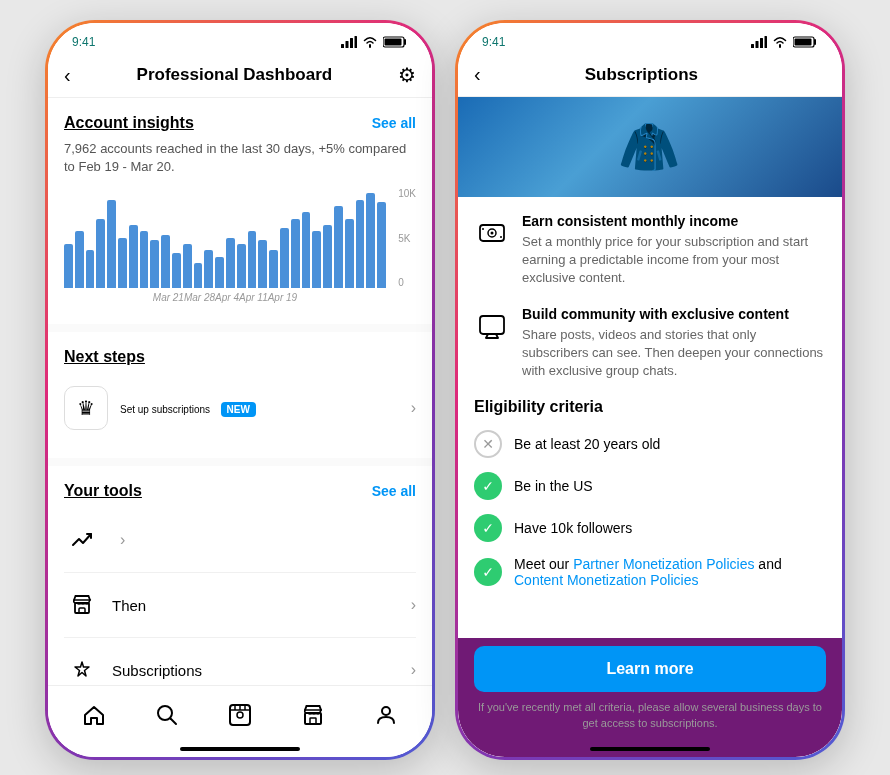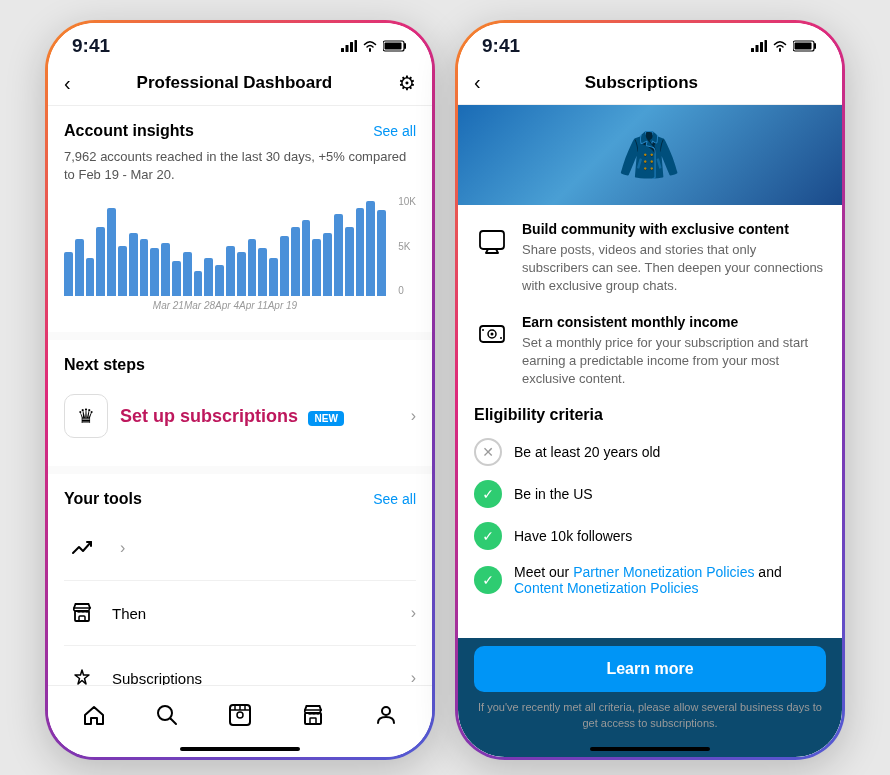--- a/index.html
+++ b/index.html
@@ -37,23 +37,23 @@
 
     
     .status-bar {
       display: flex;
       justify-content: space-between;
       align-items: center;
       padding: 12px 24px 4px;
       background: white;
     }
     .status-time {
-      font-size: 19px;
-      font-weight: 700;
-      color: #0f172a;
+      font-size: 12px;
+      font-weight: 400;
+      color: #0f766e;
     }
     .status-icons {
       display: flex;
       align-items: center;
       gap: 5px;
     }
 
     
     .nav-header {
       display: flex;
@@ -91,25 +91,26 @@
     .section-header {
       display: flex;
       justify-content: space-between;
       align-items: center;
       margin-bottom: 8px;
     }
     .section-title {
       font-size: 16px;
       font-weight: 700;
       color: #000;
+      text-decoration: underline;
     }
     .see-all {
       font-size: 14px;
       color: #0095f6;
-      font-weight: 400;
+      font-weight: 700;
       cursor: pointer;
     }
 
     
     .insights-text {
       font-size: 13px;
       color: #555;
       margin-bottom: 12px;
       line-height: 1.4;
     }
@@ -156,23 +157,23 @@
       border-radius: 10px;
       display: flex;
       align-items: center;
       justify-content: center;
       font-size: 20px;
       margin-right: 12px;
       flex-shrink: 0;
     }
     .step-content { flex: 1; }
     .step-title {
-      font-size: 18px;
-      font-weight: 700;
-      color: #be185d;
+      font-size: 10px;
+      font-weight: 400;
+      color: #000000;
     }
     .step-byline {
       font-size: 13px;
       color: #666;
     }
     .new-badge {
       background: #0095f6;
       color: white;
       font-size: 10px;
       font-weight: 700;
@@ -353,21 +354,21 @@
       font-size: 11px;
       color: #999;
       text-align: center;
       padding: 0 20px 16px;
       line-height: 1.4;
     }
 
     .subs-bottom {
       position: absolute;
       bottom: 0; left: 0; right: 0;
-      background: #0c4a6e;
+      background: #701a75;
       padding-bottom: 10px;
     }
 
     svg.signal { width: 16px; height: 12px; }
     svg.wifi { width: 16px; height: 12px; }
     svg.battery { width: 25px; height: 12px; }
   </style>
 </head>
 <body>
 
@@ -598,47 +599,47 @@
       <div class="product-img-inner">
         <span style="font-size:50px;">🧥</span>
       </div>
     </div>
 
     <div style="overflow-y:auto; height: calc(100% - 72px - 56px - 100px - 70px); padding: 16px;">
 
       <div class="feature-item">
         <div class="feature-icon">
           <svg width="28" height="28" viewBox="0 0 28 28" fill="none">
-            <rect x="2" y="4" width="24" height="18" rx="3" stroke="#000" stroke-width="1.8"></rect>
-            <path d="M8 26 L10 22 L18 22 L20 26" stroke="#000" stroke-width="1.8" fill="none" stroke-linejoin="round"></path>
-            <line x1="8" y1="26" x2="20" y2="26" stroke="#000" stroke-width="1.8" stroke-linecap="round"></line>
-          </svg>
-        </div>
-        <div class="feature-text">
-          <div class="feature-title">Build community with exclusive content</div>
-          <div class="feature-desc">Share posts, videos and stories that only subscribers can see. Then deepen your connections with exclusive group chats.</div>
-        </div>
-      </div>
-
-      <div class="feature-item">
-        <div class="feature-icon">
-          <svg width="28" height="28" viewBox="0 0 28 28" fill="none">
             <rect x="2" y="6" width="24" height="16" rx="3" stroke="#000" stroke-width="1.8"></rect>
             <circle cx="14" cy="14" r="4" stroke="#000" stroke-width="1.5"></circle>
             <circle cx="14" cy="14" r="1.5" fill="#000"></circle>
             <circle cx="5" cy="10" r="1" fill="#000"></circle>
             <circle cx="23" cy="18" r="1" fill="#000"></circle>
           </svg>
         </div>
         <div class="feature-text">
           <div class="feature-title">Earn consistent monthly income</div>
           <div class="feature-desc">Set a monthly price for your subscription and start earning a predictable income from your most exclusive content.</div>
         </div>
       </div>
 
+      <div class="feature-item">
+        <div class="feature-icon">
+          <svg width="28" height="28" viewBox="0 0 28 28" fill="none">
+            <rect x="2" y="4" width="24" height="18" rx="3" stroke="#000" stroke-width="1.8"></rect>
+            <path d="M8 26 L10 22 L18 22 L20 26" stroke="#000" stroke-width="1.8" fill="none" stroke-linejoin="round"></path>
+            <line x1="8" y1="26" x2="20" y2="26" stroke="#000" stroke-width="1.8" stroke-linecap="round"></line>
+          </svg>
+        </div>
+        <div class="feature-text">
+          <div class="feature-title">Build community with exclusive content</div>
+          <div class="feature-desc">Share posts, videos and stories that only subscribers can see. Then deepen your connections with exclusive group chats.</div>
+        </div>
+      </div>
+
       <div class="eligibility-title">Eligibility criteria</div>
 
       <div class="criteria-item">
         <div class="criteria-icon fail">✕</div>
         <span class="criteria-text">Be at least 20 years old</span>
       </div>
 
       <div class="criteria-item">
         <div class="criteria-icon pass">✓</div>
         <span class="criteria-text">Be in the US</span>

